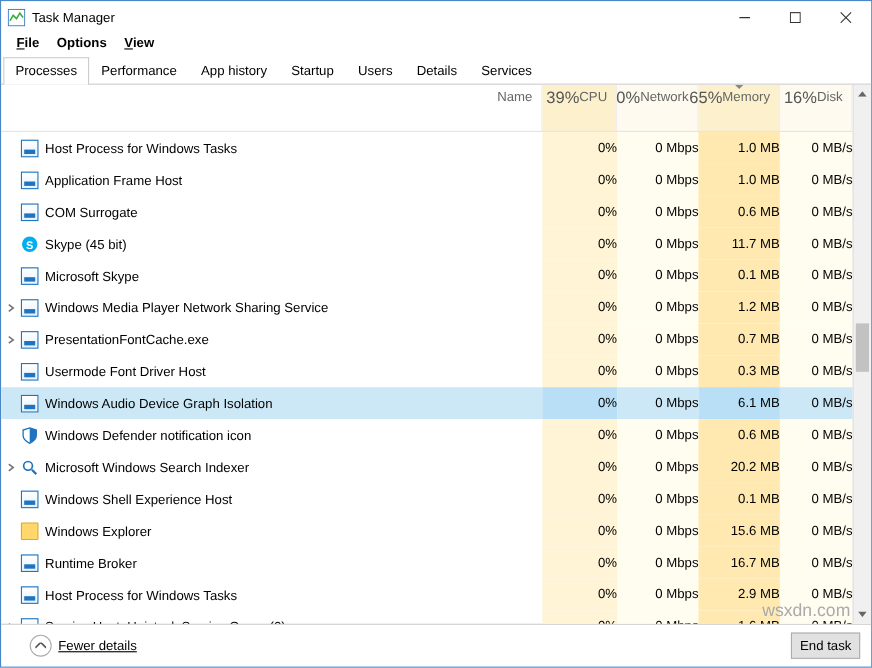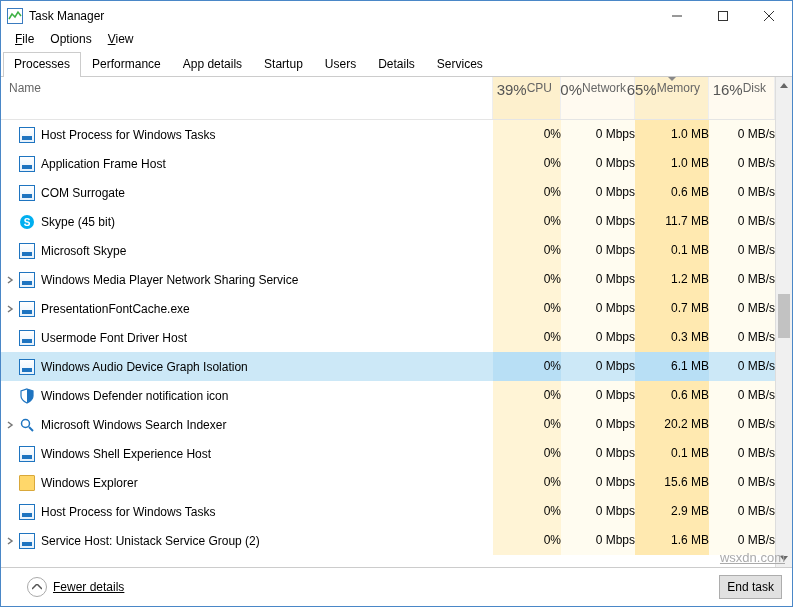--- a/index.html
+++ b/index.html
@@ -6,38 +6,38 @@
 body { width: 793px; height: 607px; background: #fff; border: 1px solid #4a87c7; display: flex; flex-direction: column; font-size: 12px; color: #000; overflow: hidden; }
 
 
 .titlebar { height: 30px; display: flex; align-items: center; padding-left: 6px; }
 .titlebar-icon { width: 16px; height: 16px; margin-right: 6px; }
 .titlebar-title { flex: 1; font-size: 12px; }
 .winbtn { width: 46px; height: 30px; display: flex; align-items: center; justify-content: center; }
 .winbtn svg { stroke: #333; stroke-width: 1; fill: none; }
 
 
-.menubar { height: 20px; display: flex; padding: 0 6px 2px 6px; gap: 0; }
+.menubar { height: 20px; display: flex; padding: 0 6px 2px 6px; gap: 0; font-weight: bold; }
 .menubar span { padding: 1px 8px; font-size: 12px; }
 
 
 .tabstrip { display: flex; border-bottom: 1px solid #ccc; padding-left: 2px; }
 .tab { padding: 4px 10px 6px 10px; font-size: 12px; border: 1px solid transparent; border-bottom: none; position: relative; top: 1px; }
 .tab.active { border-color: #ccc; background: #fff; }
 
 
 .table-wrap { flex: 1; display: flex; overflow: hidden; border-bottom: 1px solid #ccc; }
 .table-scroll { flex: 1; overflow: hidden; position: relative; }
 .grid { width: 100%; border-collapse: collapse; table-layout: fixed; }
 .grid th, .grid td { border-bottom: 0px; padding: 0; }
 
 
 .header-row td { border-bottom: 1px solid #e5e5e5; }
 .hcell { height: 42px; padding: 4px 8px 6px 8px; display: flex; flex-direction: row; justify-content: flex-end; border-right: 1px solid #eee; }
-.hcell.name { justify-content: flex-start; }
+.hcell.name { justify-content: flex-end; }
 .hcell .pct { font-size: 15px; text-align: right; color: #555; }
 .hcell .lab { font-size: 12px; text-align: center; color: #666; }
 .hcell.name .lab { text-align: left; }
 .hcell.sort { position: relative; }
 .hcell.sort::before { content: ""; position: absolute; top: 0; left: 50%; transform: translateX(-50%); width: 0; height: 0; border-left: 4px solid transparent; border-right: 4px solid transparent; border-top: 4px solid #888; }
 
 
 .body-row td { height: 29px; vertical-align: middle; }
 .name-cell { display: flex; align-items: center; height: 29px; padding-left: 4px; white-space: nowrap; overflow: hidden; }
 .chev { width: 12px; height: 12px; margin-right: 2px; flex-shrink: 0; }
@@ -67,21 +67,21 @@
 .sb-track { flex: 1; position: relative; }
 .sb-thumb { position: absolute; left: 2px; right: 2px; top: 200px; height: 44px; background: #c2c2c2; border-radius: 0; }
 
 
 .footer { height: 38px; display: flex; align-items: center; padding: 0 10px; margin-left: 16px; }
 .fewer { display: flex; align-items: center; gap: 6px; }
 .fewer-icon { width: 20px; height: 20px; border: 1px solid #aaa; border-radius: 50%; display: flex; align-items: center; justify-content: center; }
 .fewer-icon svg { stroke: #555; stroke-width: 1.5; fill: none; }
 .spacer { flex: 1; }
 .endtask { padding: 4px 7px; border: 1px solid #adadad; background: #e1e1e1; font-size: 12px; }
-.watermark { position: absolute; right: 8px; bottom: 42px; font-size: 13px; color: #aaa; text-decoration: underline; }
+.watermark { position: absolute; right: 20px; bottom: 42px; font-size: 16px; color: #aaa; }
 
 
 .ico-generic { border: 1px solid #1e74c0; background: linear-gradient(#fff,#e6f1fb); position: relative; }
 .ico-generic::after { content: ""; position: absolute; left: 2px; right: 2px; bottom: 2px; height: 4px; background: #1e74c0; }
 .ico-folder  { background: #ffd76a; border: 1px solid #d9a83a; border-radius: 1px; }
 </style>
 </head>
 <body>
 
 <div class="titlebar">
@@ -110,21 +110,21 @@
 
 <div class="menubar">
   <span><u>F</u>ile</span>
   <span>Options</span>
   <span><u>V</u>iew</span>
 </div>
 
 <div class="tabstrip" id="tabstrip">
     <div class="tab active">Processes</div>
     <div class="tab">Performance</div>
-    <div class="tab">App details</div>
+    <div class="tab">App history</div>
     <div class="tab">Startup</div>
     <div class="tab">Users</div>
     <div class="tab">Details</div>
     <div class="tab">Services</div>
   </div>
 
 <div class="table-wrap">
   <div class="table-scroll">
     <table class="grid">
       <colgroup>
@@ -343,20 +343,33 @@
             <td>
               <div class="name-cell">
                 <span class="chev"></span>
                 <span class="appicon ico-folder"></span>
                 <span>Windows Explorer</span>
               </div>
             </td>
             <td class="num bg-cpu">0%</td>
             <td class="num bg-net">0 Mbps</td>
             <td class="num bg-mem">15.6 MB</td>
+            <td class="num bg-disk">0 MB/s</td>
+          </tr>
+          <tr class="body-row">
+            <td>
+              <div class="name-cell">
+                <span class="chev"></span>
+                <span class="appicon ico-generic"></span>
+                <span>Runtime Broker</span>
+              </div>
+            </td>
+            <td class="num bg-cpu">0%</td>
+            <td class="num bg-net">0 Mbps</td>
+            <td class="num bg-mem">16.7 MB</td>
             <td class="num bg-disk">0 MB/s</td>
           </tr>
           <tr class="body-row">
             <td>
               <div class="name-cell">
                 <span class="chev"></span>
                 <span class="appicon ico-generic"></span>
                 <span>Host Process for Windows Tasks</span>
               </div>
             </td>

